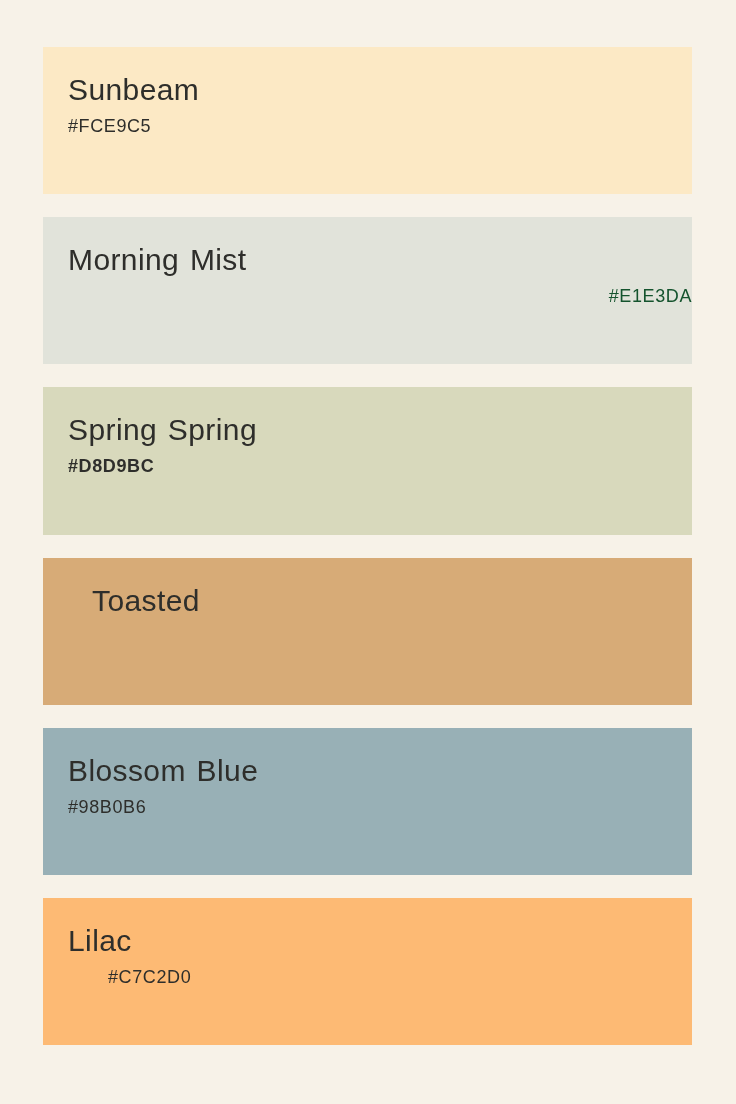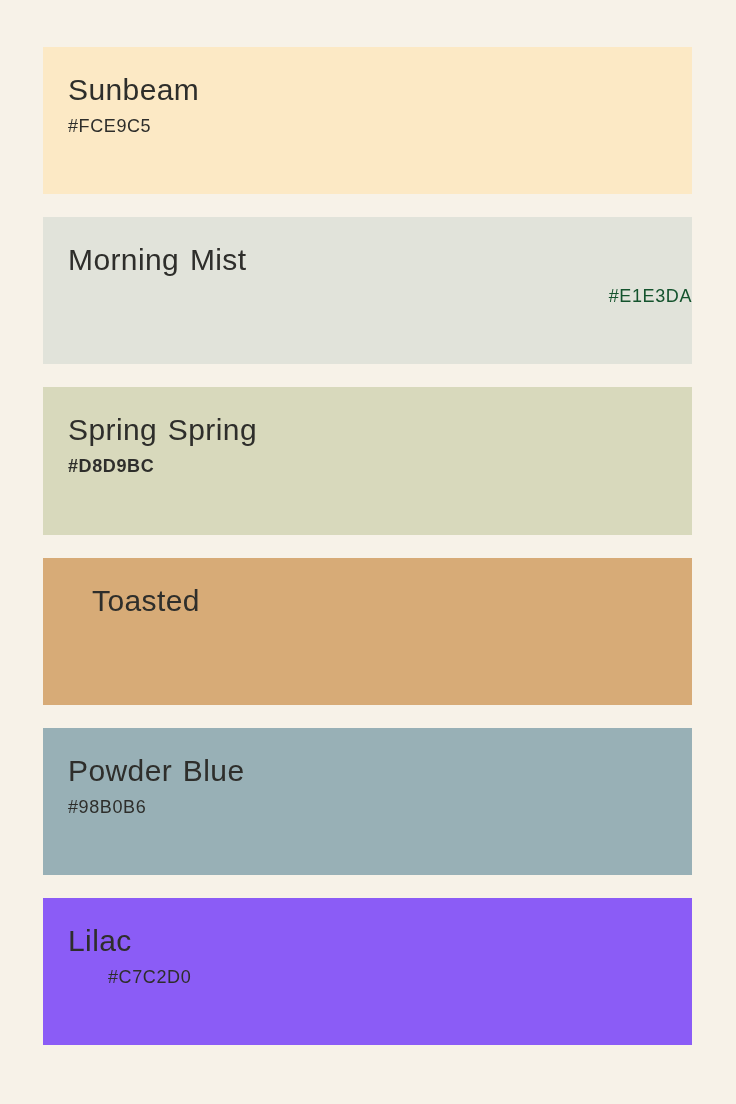--- a/index.html
+++ b/index.html
@@ -89,24 +89,24 @@
 
   </div>
 
   <div class="palette-row">
 
     <div class="swatch" style="background-color: rgb(215, 171, 119);">
       <div class="swatch-name" style="color: rgb(46, 46, 43); margin-left: 24px;">Toasted</div>
     </div>
 
     <div class="swatch" style="background-color: rgb(152, 176, 182);">
-      <div class="swatch-name" style="color: rgb(46, 46, 43);">Powder Blue</div>
+      <div class="swatch-name" style="color: rgb(46, 46, 43);">Blossom Blue</div>
       <div class="swatch-hex" style="color: rgb(46, 46, 43);">#98B0B6</div>
     </div>
 
-    <div class="swatch" style="background-color: #8b5cf6;">
+    <div class="swatch" style="background-color: #fdba74;">
       <div class="swatch-name" style="color: rgb(46, 46, 43);">Lilac</div>
       <div class="swatch-hex" style="color: rgb(46, 46, 43); margin-left: 40px;">#C7C2D0</div>
     </div>
 
   </div>
 
 </div>
 
 </body></html>

